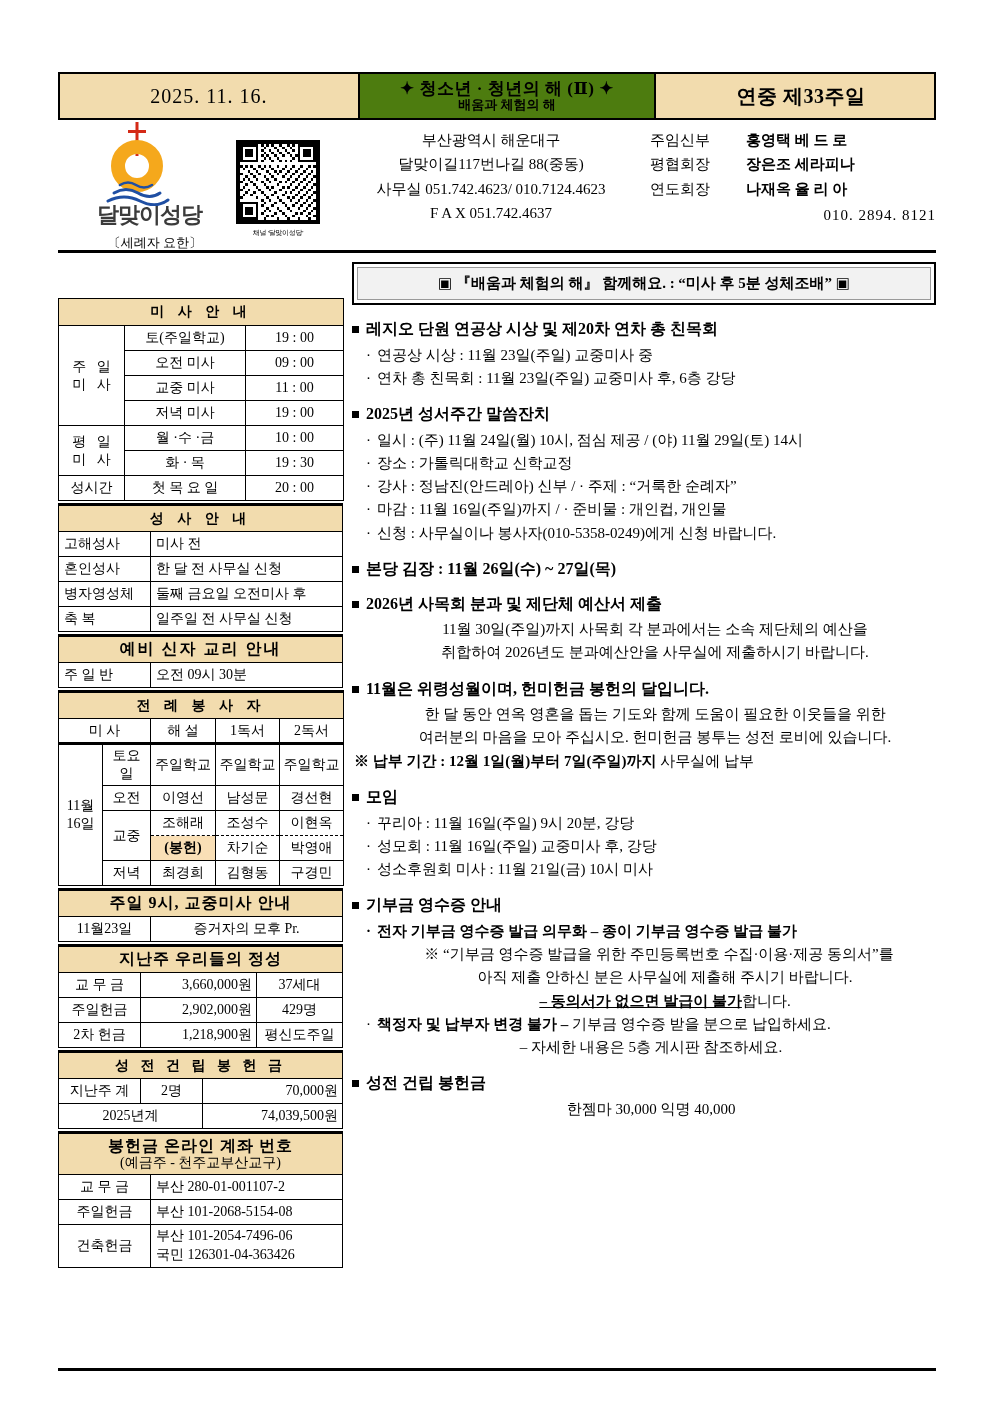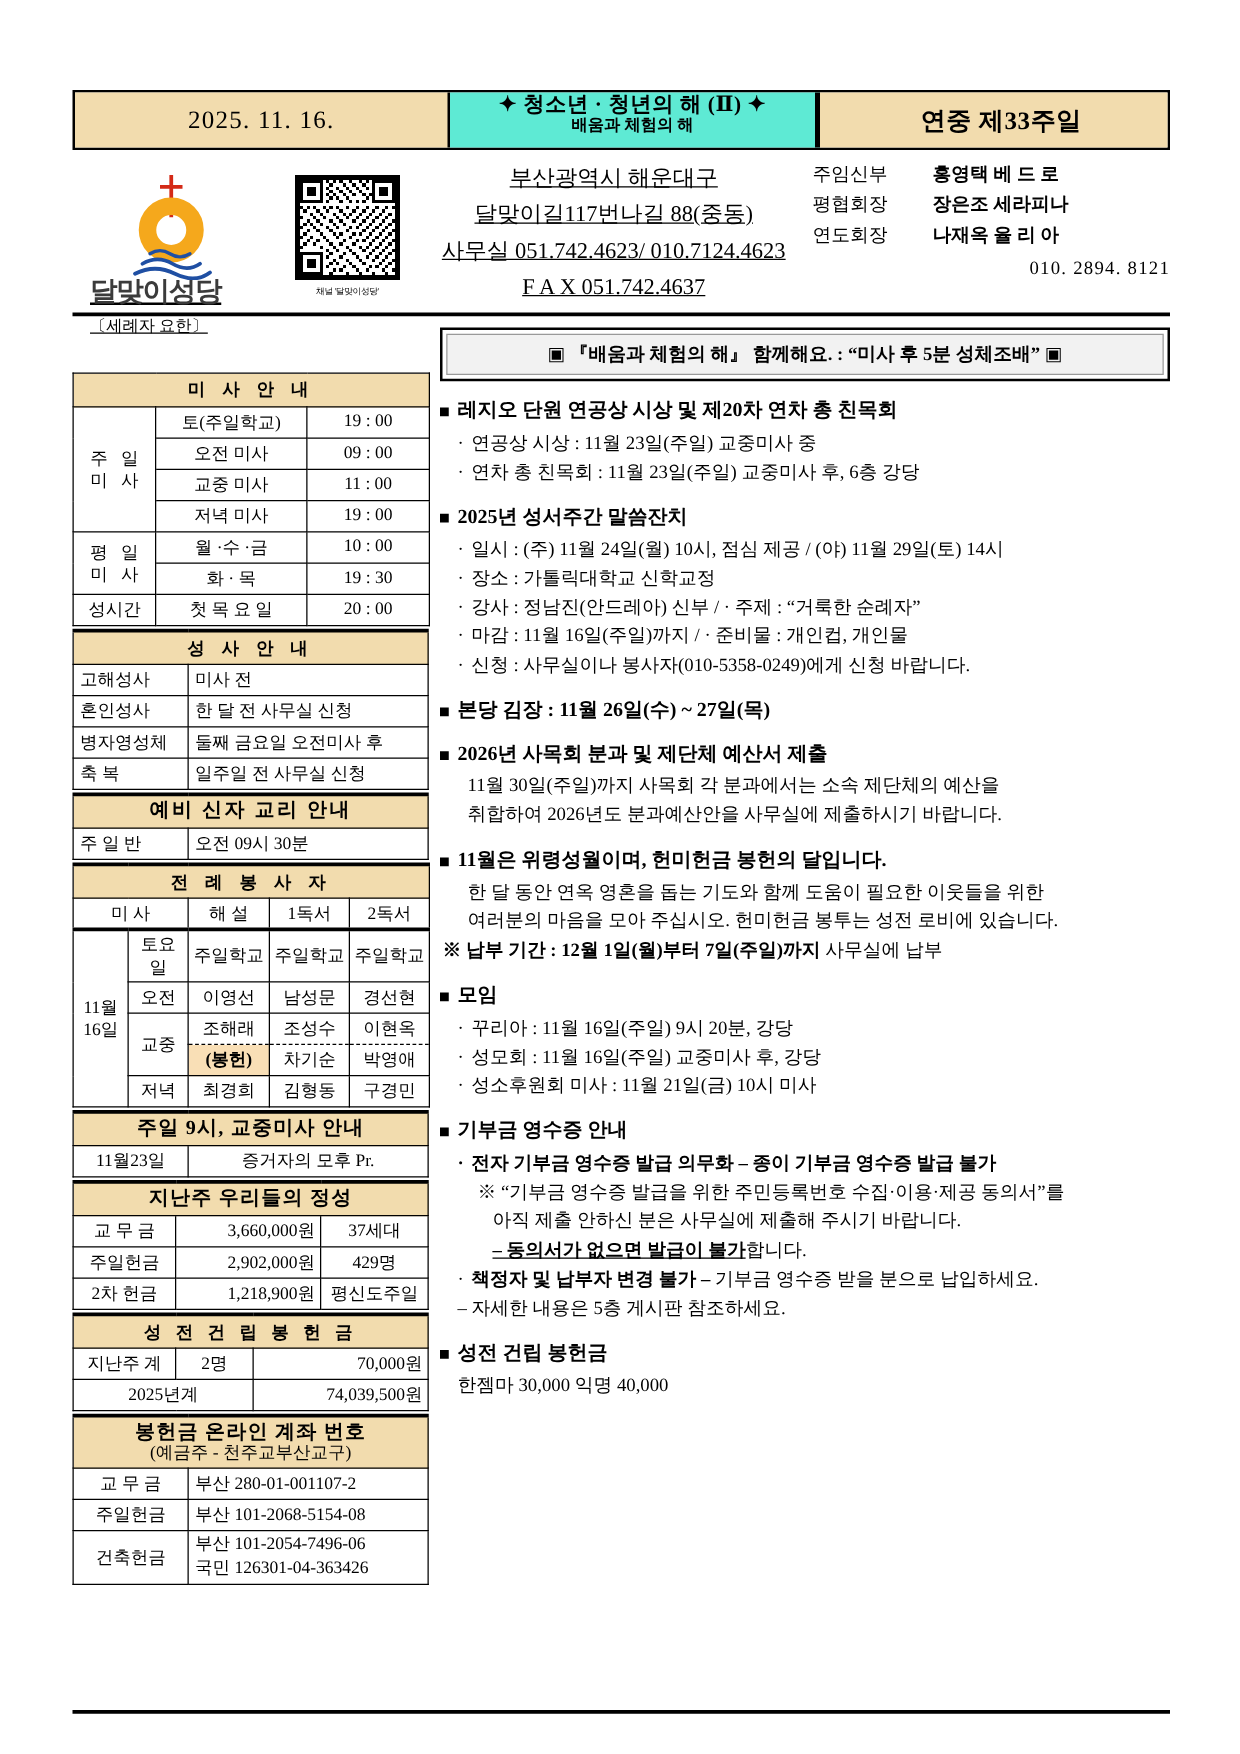--- a/index.html
+++ b/index.html
@@ -22,55 +22,55 @@
     position:absolute;left:58px;top:72px;width:878px;height:48px;
     display:flex;border:2px solid #000;box-sizing:border-box;
   }
   .hdr-date{
     width:300px;background:#f2dcae;
     display:flex;align-items:center;justify-content:center;
     font-size:20px;letter-spacing:1px;
     border-right:2px solid #000;box-sizing:border-box;
   }
   .hdr-theme{
-    flex:1;background:#5eead4;
-    display:flex;flex-direction:column;align-items:center;justify-content:flex-start;
-    border-right:4px solid #000000;box-sizing:border-box;line-height:1.12;
+    flex:1;background:#4d7c0f;
+    display:flex;flex-direction:column;align-items:center;justify-content:center;
+    border-right:2px solid #000000;box-sizing:border-box;line-height:1.12;
   }
   .hdr-theme .t1{font-size:17px;font-weight:bold;letter-spacing:0.5px;}
   .hdr-theme .t2{font-size:13px;font-weight:bold;}
   .hdr-week{
     width:278px;background:#f2dcae;
     display:flex;align-items:center;justify-content:center;
     font-size:20px;font-weight:bold;letter-spacing:0.5px;box-sizing:border-box;padding-left:12px;
   }
 
   
   .logo-wrap{
-    position:absolute;left:72px;top:140px;width:130px;text-align:left;text-decoration:underline;
+    position:absolute;left:72px;top:122px;width:130px;text-align:right;
   }
   .logo-mark{position:relative;height:82px;}
   .logo-cross{position:absolute;left:50%;top:0;transform:translateX(-50%);}
   .logo-ring{position:absolute;left:50%;top:18px;transform:translateX(-50%);
     width:52px;height:52px;border-radius:50%;
     border:14px solid #f5a81c;box-sizing:border-box;}
   .logo-wave{position:absolute;left:50%;top:58px;transform:translateX(-50%);}
   .logo-name{font-size:22px;font-weight:bold;color:#3b3b3b;letter-spacing:-1px;margin-top:-4px;}
   .logo-sub{font-size:13px;color:#000;margin-top:4px;}
 
   
   .qr-wrap{position:absolute;left:233px;top:140px;width:90px;text-align:center;}
   .qr-box{width:76px;height:76px;margin:0 auto;border:4px solid #000;background:#fff;
      display:block;box-sizing:content-box;}
   .qr-cap{font-size:7px;margin-top:4px;letter-spacing:-0.3px;}
 
   
   .addr{
     position:absolute;left:338px;top:128px;width:306px;
-    text-align:center;font-size:18px;line-height:1.62;text-decoration:underline;
+    text-align:center;font-size:15px;line-height:1.62;
   }
   
   .staff{
     position:absolute;left:650px;top:128px;width:288px;font-size:15px;line-height:1.62;
   }
   .staff-row{display:flex;}
   .staff-role{width:96px;letter-spacing:0px;}
   .staff-name{flex:1;font-weight:bold;}
   .staff-phone{text-align:right;padding-right:2px;letter-spacing:1px;margin-top:2px;}
 
@@ -110,21 +110,21 @@
   }
   .h-item .sq{
     display:inline-block;width:7px;height:7px;background:#000;
     margin-right:7px;margin-top:8px;flex:0 0 auto;
   }
   .sub{
     font-size:15px;line-height:1.55;padding-left:14px;
     display:flex;align-items:flex-start;
   }
   .sub .dot{margin-right:6px;flex:0 0 auto;}
-  .plain{font-size:15px;line-height:1.55;padding-left:22px;}
+  .plain{font-size:15px;line-height:1.55;padding-left:22px;text-align:center;}
   .bold{font-weight:bold;}
   .star{font-size:15px;line-height:1.55;padding-left:2px;}
   .star .bd{font-weight:bold;}
   .u{text-decoration:underline;}
   .mt4{margin-top:4px;}
   .ind2{padding-left:30px;}
   .ind3{padding-left:42px;}
 
   .hr-bottom{position:absolute;left:58px;top:1368px;width:878px;height:0;border-top:3px solid #000;}
 </style>

